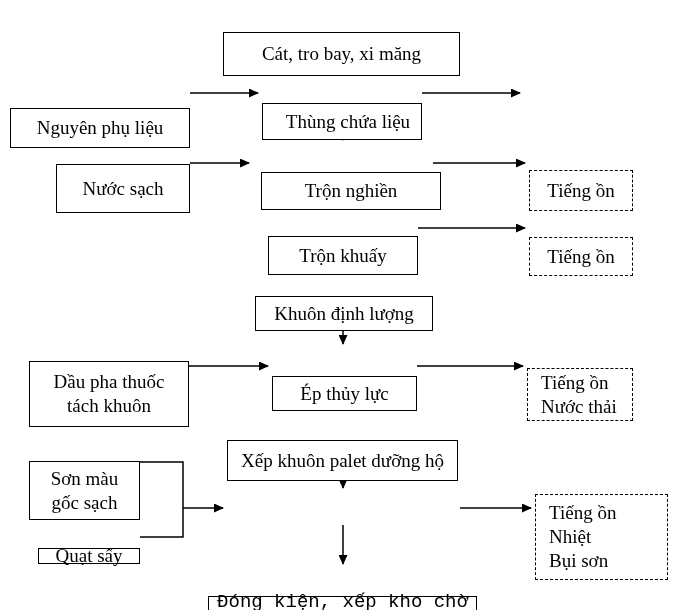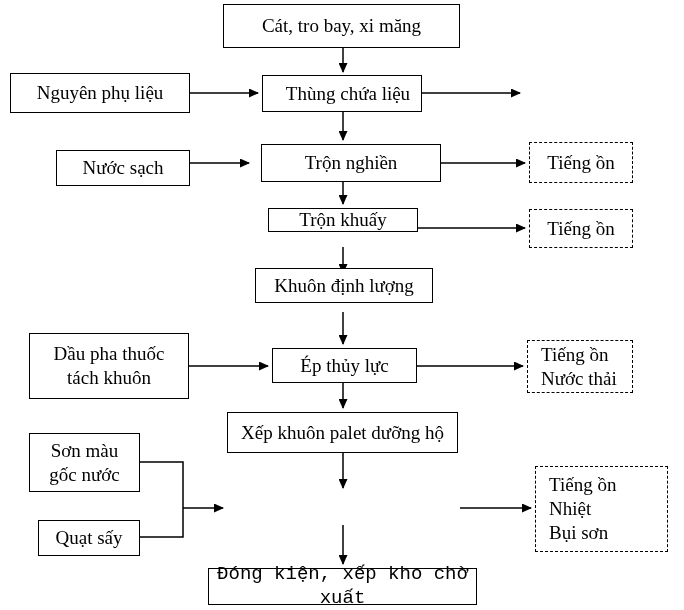--- a/index.html
+++ b/index.html
@@ -8,20 +8,21 @@
     font-family:"Liberation Serif","DejaVu Serif",serif; color:#000;
     overflow:hidden;
   }
   svg.connectors { position:absolute; left:0; top:0; width:684px; height:610px; }
   .box {
     position:absolute; box-sizing:border-box;
     border:1.6px solid #000; background:#fff;
     display:flex; align-items:center; justify-content:center;
     text-align:center; font-size:19px; line-height:1.25;
     white-space:pre-line;
+    margin-top:28px;
   }
   .dashed { border-style:dashed; border-width:1.4px; }
   .align-left { justify-content:flex-start; text-align:left; padding-left:13px; }
 </style>
 </head>
 <body>
 
 <div class="canvas">
 
   <svg class="connectors" viewBox="0 0 684 610" xmlns="http://www.w3.org/2000/svg">
@@ -48,33 +49,33 @@
       <path d="M140,462 L183,462 L183,537 L140,537"></path>
       <line x1="183" y1="508" x2="223" y2="508" marker-end="url(#arrow)"></line>
       <line x1="460" y1="508" x2="531" y2="508" marker-end="url(#arrow)"></line>
       <line x1="343" y1="525" x2="343" y2="564" marker-end="url(#arrow)"></line>
     </g>
   </svg>
 
   <div class="box" style="left:223px; top:4px;   width:237px; height:44px;">Cát, tro bay, xi măng</div>
   <div class="box" style="left:262px; top:75px;  width:160px; height:37px;padding-left:12px;">Thùng chứa liệu</div>
   <div class="box" style="left:261px; top:144px; width:180px; height:38px;">Trộn nghiền</div>
-  <div class="box" style="left:268px; top:208px; width:150px; height:24px;">Trộn khuấy</div>
+  <div class="box" style="left:268px; top:208px; width:150px; height:39px;">Trộn khuấy</div>
   <div class="box" style="left:255px; top:268px; width:178px; height:35px;">Khuôn định lượng</div>
   <div class="box" style="left:272px; top:348px; width:145px; height:35px;">Ép thủy lực</div>
   <div class="box" style="left:227px; top:412px; width:231px; height:41px;">Xếp khuôn palet dưỡng hộ</div>
   <div class="box" style="left:208px; top:568px; width:269px; height:37px;font-family:Liberation Mono, monospace;">Đóng kiện, xếp kho chờ xuất</div>
 
-  <div class="box" style="left:10px; top:73px;  width:180px; height:40px;">Nguyên phụ liệu</div>
-  <div class="box" style="left:56px; top:150px; width:134px; height:36px;">Nước sạch</div>
+  <div class="box" style="left:10px; top:80px;  width:180px; height:40px;">Nguyên phụ liệu</div>
+  <div class="box" style="left:56px; top:136px; width:134px; height:49px;">Nước sạch</div>
   <div class="box" style="left:29px; top:333px; width:160px; height:66px;">Dầu pha thuốc
 tách khuôn</div>
   <div class="box" style="left:29px; top:433px; width:111px; height:59px;">Sơn màu
-gốc nước</div>
-  <div class="box" style="left:38px; top:520px; width:102px; height:36px;">Quạt sấy</div>
+gốc sạch</div>
+  <div class="box" style="left:38px; top:520px; width:102px; height:16px;">Quạt sấy</div>
 
   <div class="box dashed" style="left:529px; top:142px; width:104px; height:41px;">Tiếng ồn</div>
   <div class="box dashed" style="left:529px; top:209px; width:104px; height:39px;">Tiếng ồn</div>
   <div class="box dashed align-left" style="left:527px; top:340px; width:106px; height:53px;">Tiếng ồn
 Nước thải</div>
   <div class="box dashed align-left" style="left:535px; top:466px; width:133px; height:86px;">Tiếng ồn
 Nhiệt
 Bụi sơn</div>
 
 </div>

